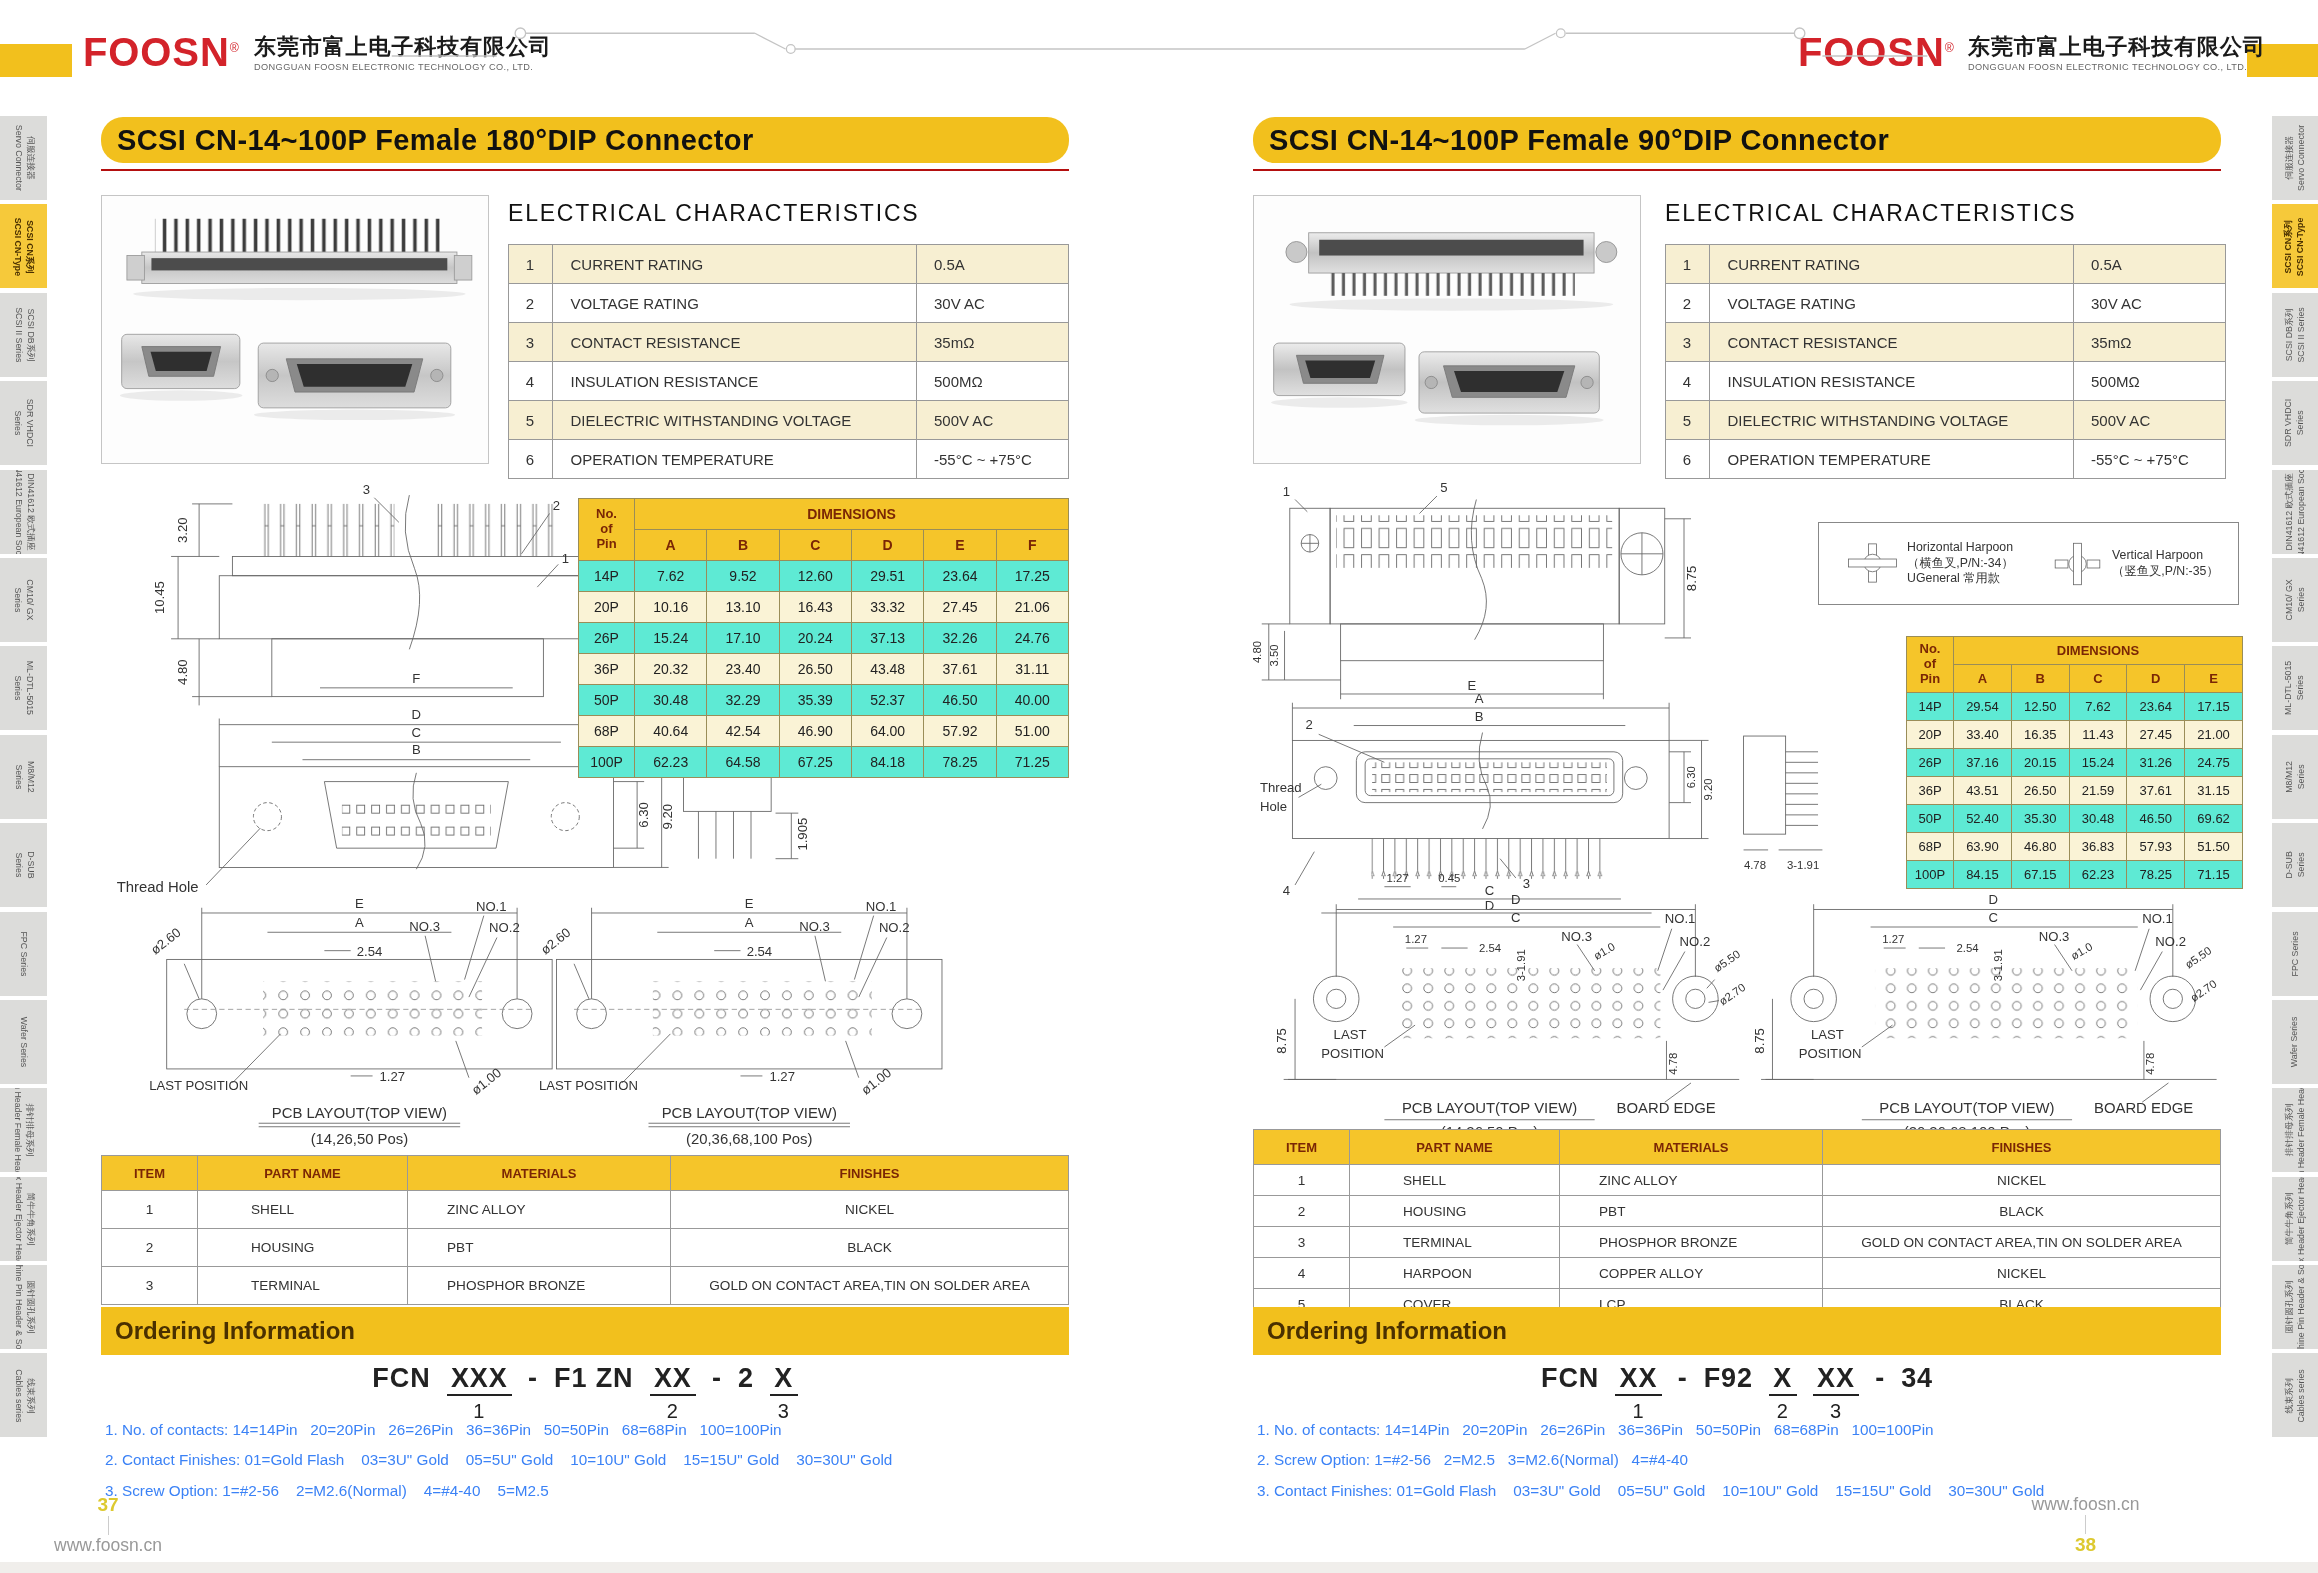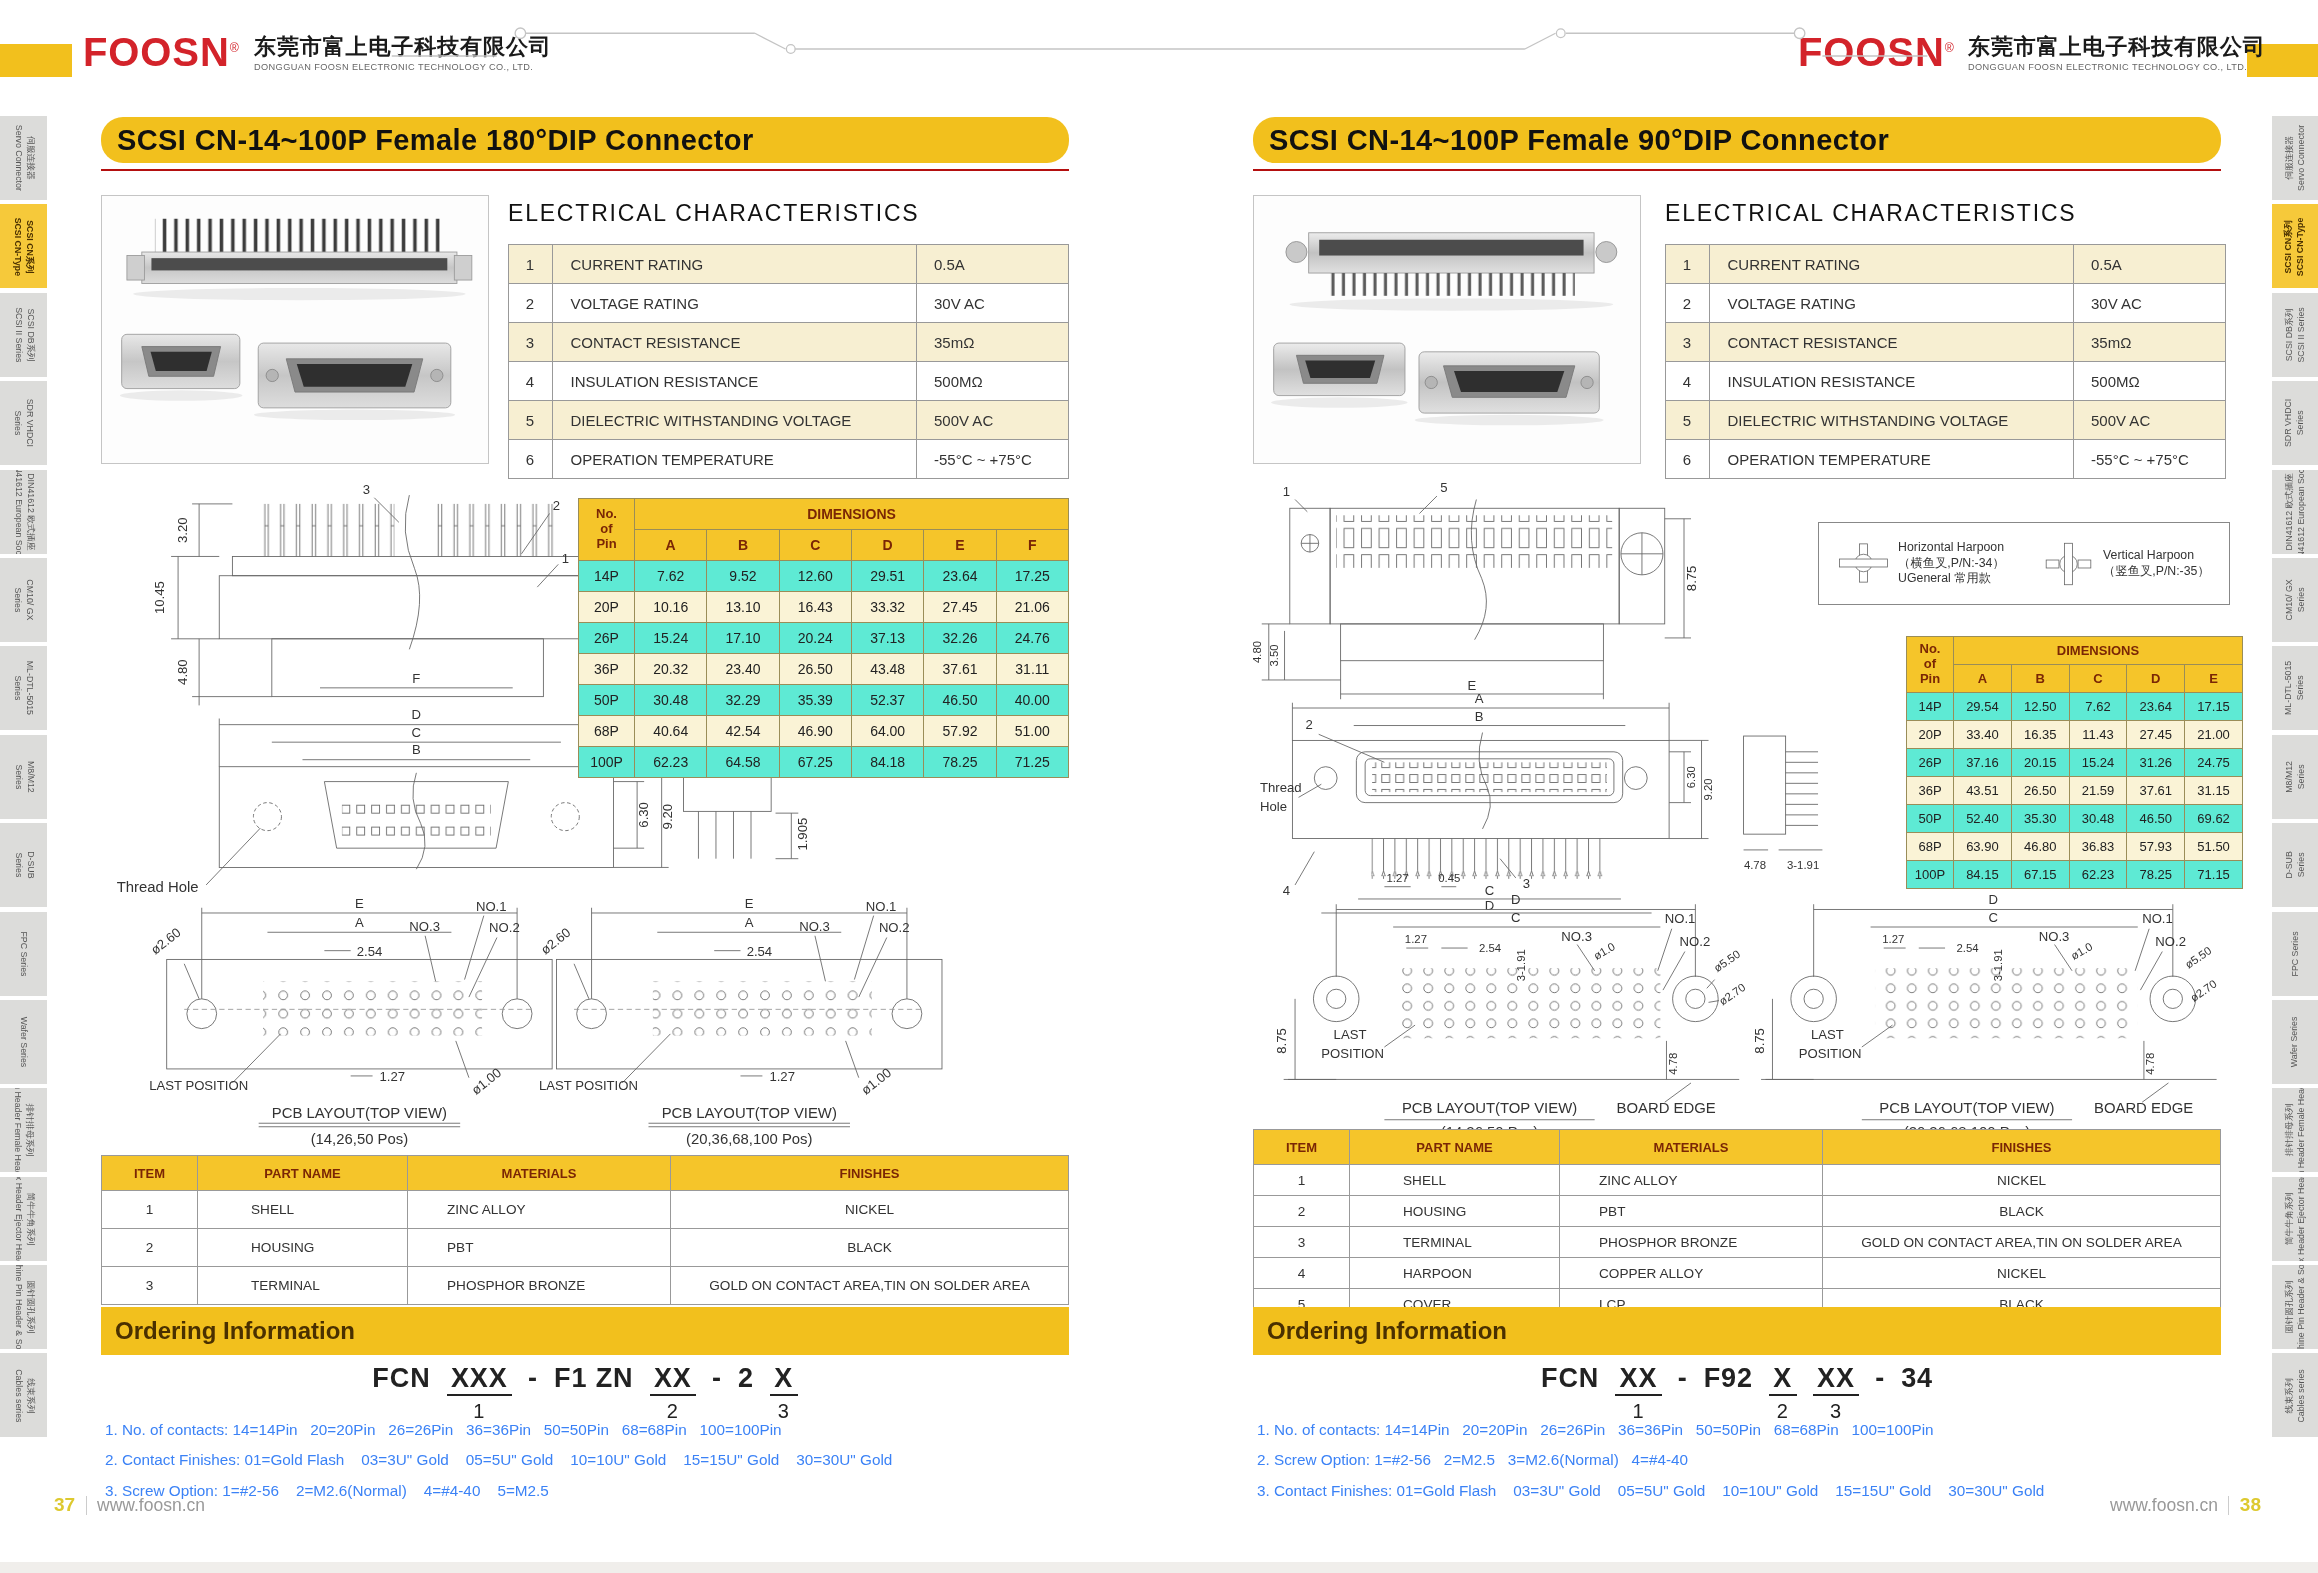--- a/index.html
+++ b/index.html
@@ -57,21 +57,21 @@
   .order-bar .t{font-size:24px;font-weight:700;color:#4a3000;padding-left:14px;}
   .code{position:absolute;width:968px;display:flex;justify-content:center;align-items:flex-start;gap:16px;
         font-size:27px;font-weight:700;color:#222;letter-spacing:0.9px;}
   .code .seg{display:flex;flex-direction:column;align-items:center;}
   .code .und .t{border-bottom:2.6px solid #222;padding:0 4.4px;}
   .code .n{font-size:20px;font-weight:400;margin-top:4.4px;}
   .notes{position:absolute;font-size:15.3px;color:#3b82f6;}
   .notes div{margin-bottom:12.3px;white-space:pre-wrap;}
 
   
-  .footer{position:absolute;top:1494px;display:flex;align-items:center;font-size:17.5px;color:#999;}
+  .footer{position:absolute;top:1494px;display:flex;align-items:center;font-size:17.5px;color:#999;flex-direction:column;}
   .pageno{font-size:19px;font-weight:700;color:#ddc92f;}
   .fsep{width:0.9px;height:19px;background:#ccc;margin:0 10.5px;}
   .bottom-band{position:absolute;left:0;bottom:0;width:2319px;height:12.3px;background:#f0eeeb;}
 
   
   .sidebar{position:absolute;top:116px;width:47px;display:flex;flex-direction:column;gap:4.4px;}
   #sideL{left:0;}
   #sideR{right:0;}
   .side-item{width:47px;height:84px;background:#dcdcda;display:flex;align-items:center;justify-content:center;overflow:hidden;}
   .side-item.active{background:#f6c93a;}
@@ -81,21 +81,21 @@
   #sideR .rot{transform:rotate(-90deg);}
 
   
   svg.draw{position:absolute;}
   svg.draw text{font-family:"Liberation Sans",sans-serif;font-size:15px;fill:#333;}
   svg.draw .cap{font-size:17px;}
   svg.draw .sm{font-size:13px;}
 
   
   .harpoon-box{position:absolute;border:0.9px solid #888;background:#fff;display:flex;align-items:center;
-               justify-content:space-around;font-size:12.3px;color:#333;}
+               justify-content:space-around;font-size:12.3px;color:#333;padding-left:9px;}
   .harp{display:flex;align-items:center;gap:8.8px;}
   .harp-text div{line-height:1.25;}
 
   .decor{position:absolute;}
 </style>
 </head>
 <body>
 
 <div id="canvas">
 

